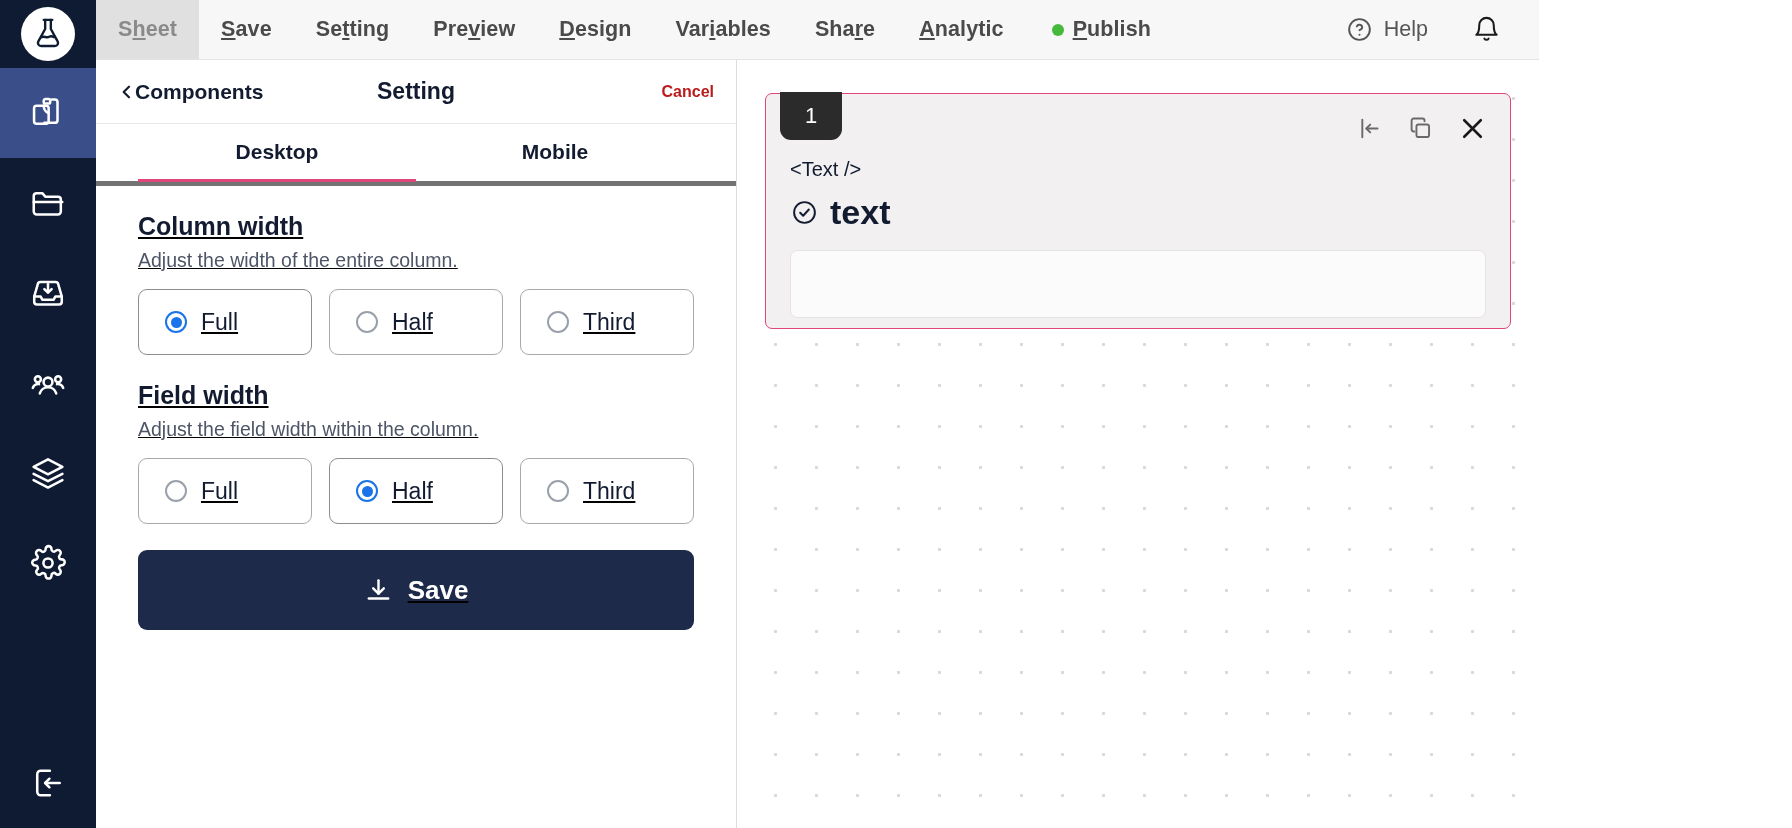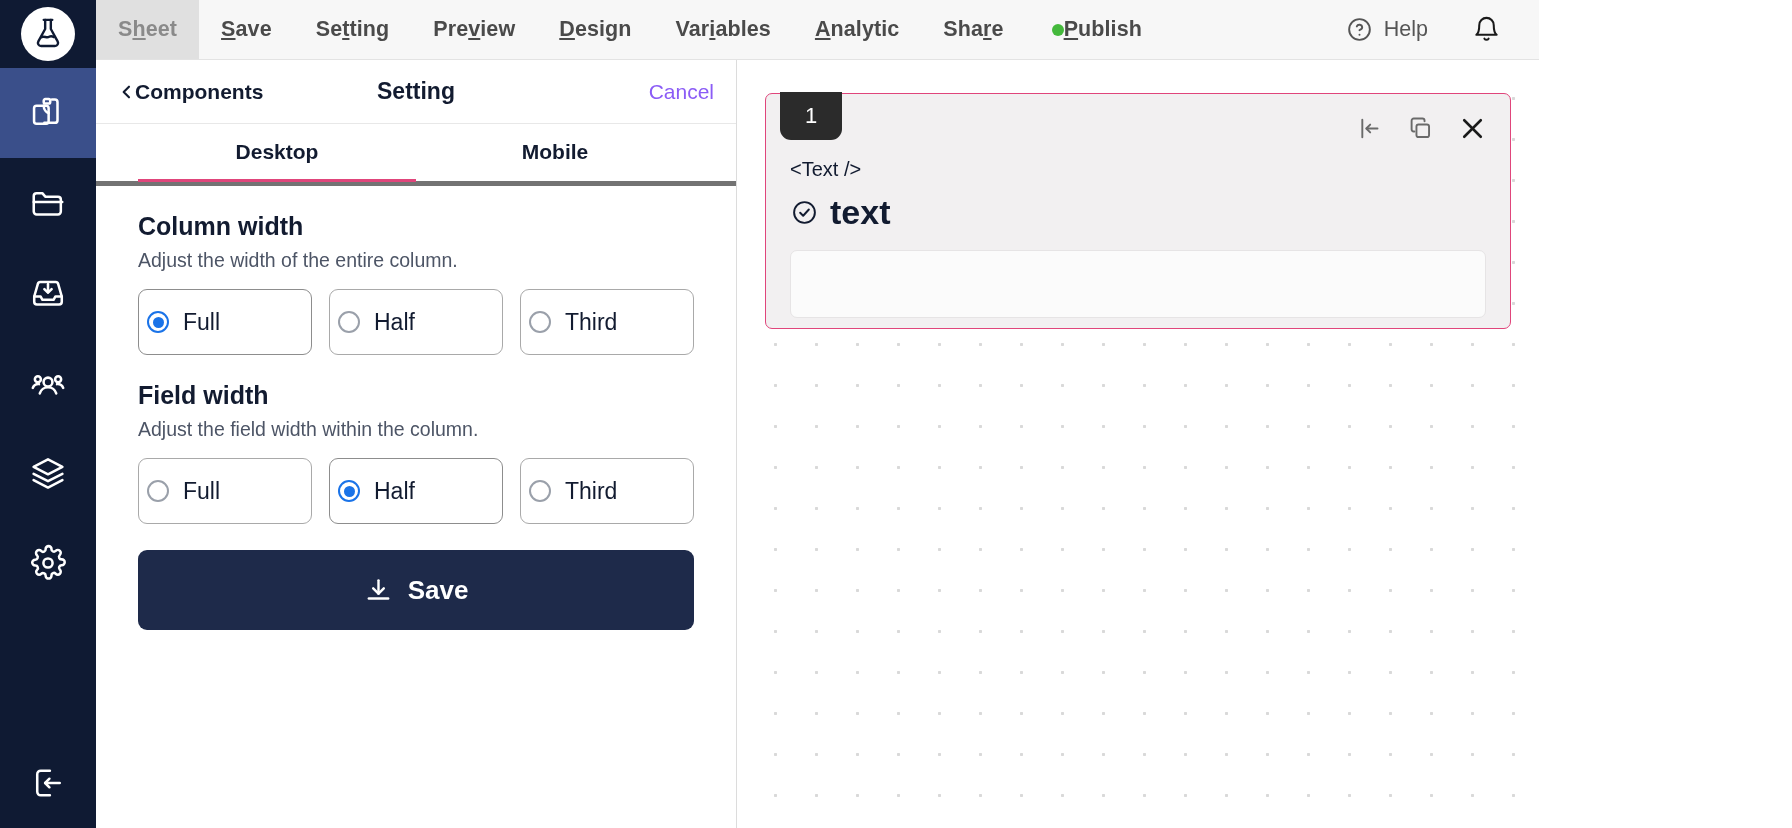--- a/index.html
+++ b/index.html
@@ -52,21 +52,21 @@
   .menu-item {
     display: flex; align-items: center;
     padding: 0 22px;
     font-size: 21.5px; font-weight: bold;
     color: #4a4a4a;
     cursor: pointer; white-space: nowrap;
     letter-spacing: .1px;
   }
   .menu-item.current { background: #e0e0e0; color: #8a8a8a; }
   .menu-item u { text-decoration: underline; text-underline-offset: 2px; }
-  .publish-item { display: flex; align-items: center; padding-left: 26px; }
+  .publish-item { display: flex; align-items: center; gap: 9px; padding-left: 26px; }
   .dot-green { width: 12px; height: 12px; border-radius: 50%; background: #44b93c; flex: 0 0 12px; }
   .topbar-right {
     margin-left: auto; display: flex; align-items: center; gap: 0; padding-right: 20px;
   }
   .help-btn {
     display: flex; align-items: center; gap: 11px;
     padding: 0 26px; cursor: pointer;
     font-size: 21.5px; color: #555; font-weight: normal; text-align: center;
   }
   .bell-btn { padding: 0 18px; display: flex; align-items: center; cursor: pointer; }
@@ -91,51 +91,51 @@
   }
   .back-link {
     display: flex; align-items: center; 
     color: #121b30; font-size: 21px; font-weight: bold; cursor: pointer;
   }
   .panel-title {
     position: absolute; left: 0; right: 0; text-align: center;
     font-size: 23px; font-weight: bold; color: #121b30; pointer-events: none;
   }
   .cancel-link {
-    margin-left: auto; color: #8b5cf6; font-size: 21px; font-weight: normal; cursor: pointer;
+    margin-left: auto; color: #b91c1c; font-size: 16px; font-weight: bold; cursor: pointer;
   }
 
   .tabs {
     display: flex; padding: 0 42px;
     border-bottom: 5px solid #737373;
     flex: 0 0 62px;
   }
   .tab {
     flex: 1 1 0; text-align: center;
     font-size: 21px; font-weight: bold; color: #121b30;
     display: flex; align-items: center; justify-content: center;
     cursor: pointer;
     border-bottom: 3px solid transparent;
     margin-bottom: -1px;
   }
   .tab.active { border-bottom-color: #e0457b; }
 
-  .panel-scroll { flex: 1 1 auto; overflow: hidden; padding: 0 42px; min-height: 0; }
+  .panel-scroll { flex: 1 1 auto; overflow: hidden; padding: 0 42px; min-height: 0; text-decoration: underline; }
   .section { padding-top: 26px; }
   .section-title { font-size: 25px; font-weight: bold; color: #121b30; margin-bottom: 8px; }
   .section-desc { font-size: 19.5px; color: #4d5566; margin-bottom: 17px; }
 
   .radio-row { display: flex; gap: 17px; }
   .radio-card {
     flex: 1 1 0;
     height: 66px;
     border: 1px solid #a9a9a9;
     border-radius: 9px;
     display: flex; align-items: center; gap: 14px;
-    padding: 0 8px;
+    padding: 0 26px;
     cursor: pointer;
     background: #fff;
   }
   .radio-card.selected { border-color: #8d8d8d; }
   .radio-dot {
     width: 22px; height: 22px; border-radius: 50%;
     border: 2px solid #9aa0aa; flex: 0 0 22px;
     display: flex; align-items: center; justify-content: center;
     background: #fff;
   }
@@ -315,24 +315,24 @@
         <div class="menu-item">
             <span>Pre<u>v</u>iew</span>
           </div>
         <div class="menu-item">
             <span><u>D</u>esign</span>
           </div>
         <div class="menu-item">
             <span>Var<u>i</u>ables</span>
           </div>
         <div class="menu-item">
+            <span>Sha<u>r</u>e</span>
+          </div>
+        <div class="menu-item">
             <span><u>A</u>nalytic</span>
-          </div>
-        <div class="menu-item">
-            <span>Sha<u>r</u>e</span>
           </div>
         <div class="menu-item publish-item">
           <span class="dot-green"></span>
           <span><u>P</u>ublish</span>
         </div>
       </div>
       <div class="topbar-right">
         <div class="help-btn">
           <span>
             <svg width="27" height="27" viewBox="0 0 24 24" fill="none" stroke="#555555" stroke-width="1.7" stroke-linecap="round" stroke-linejoin="round">

